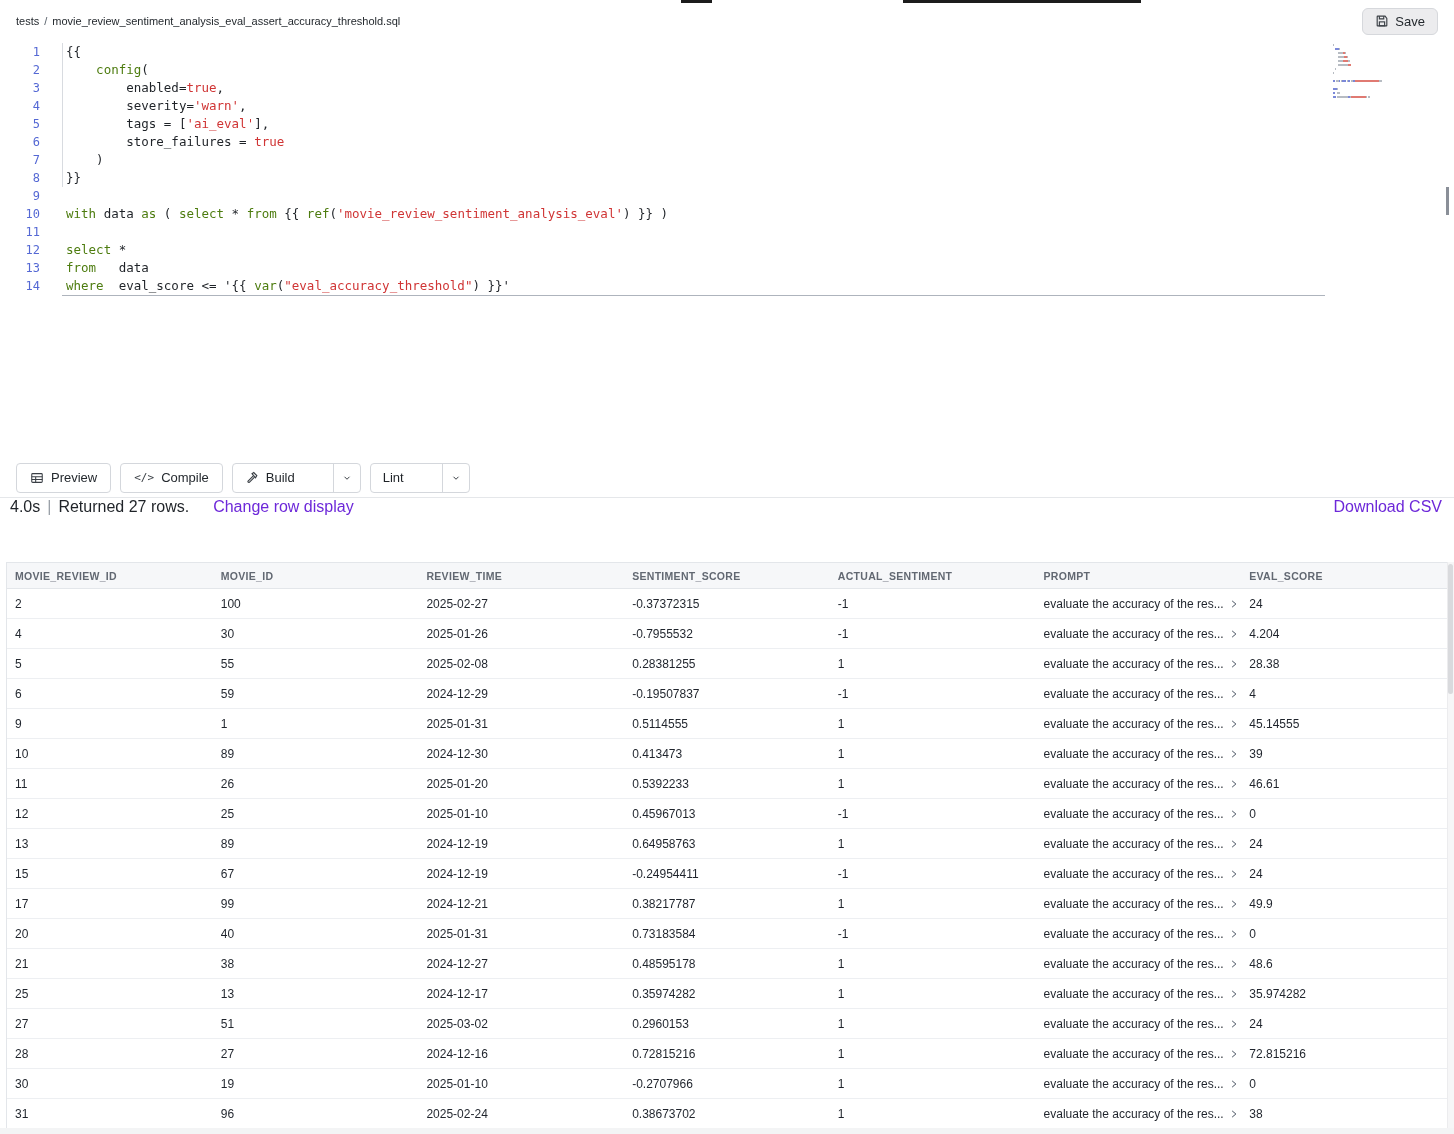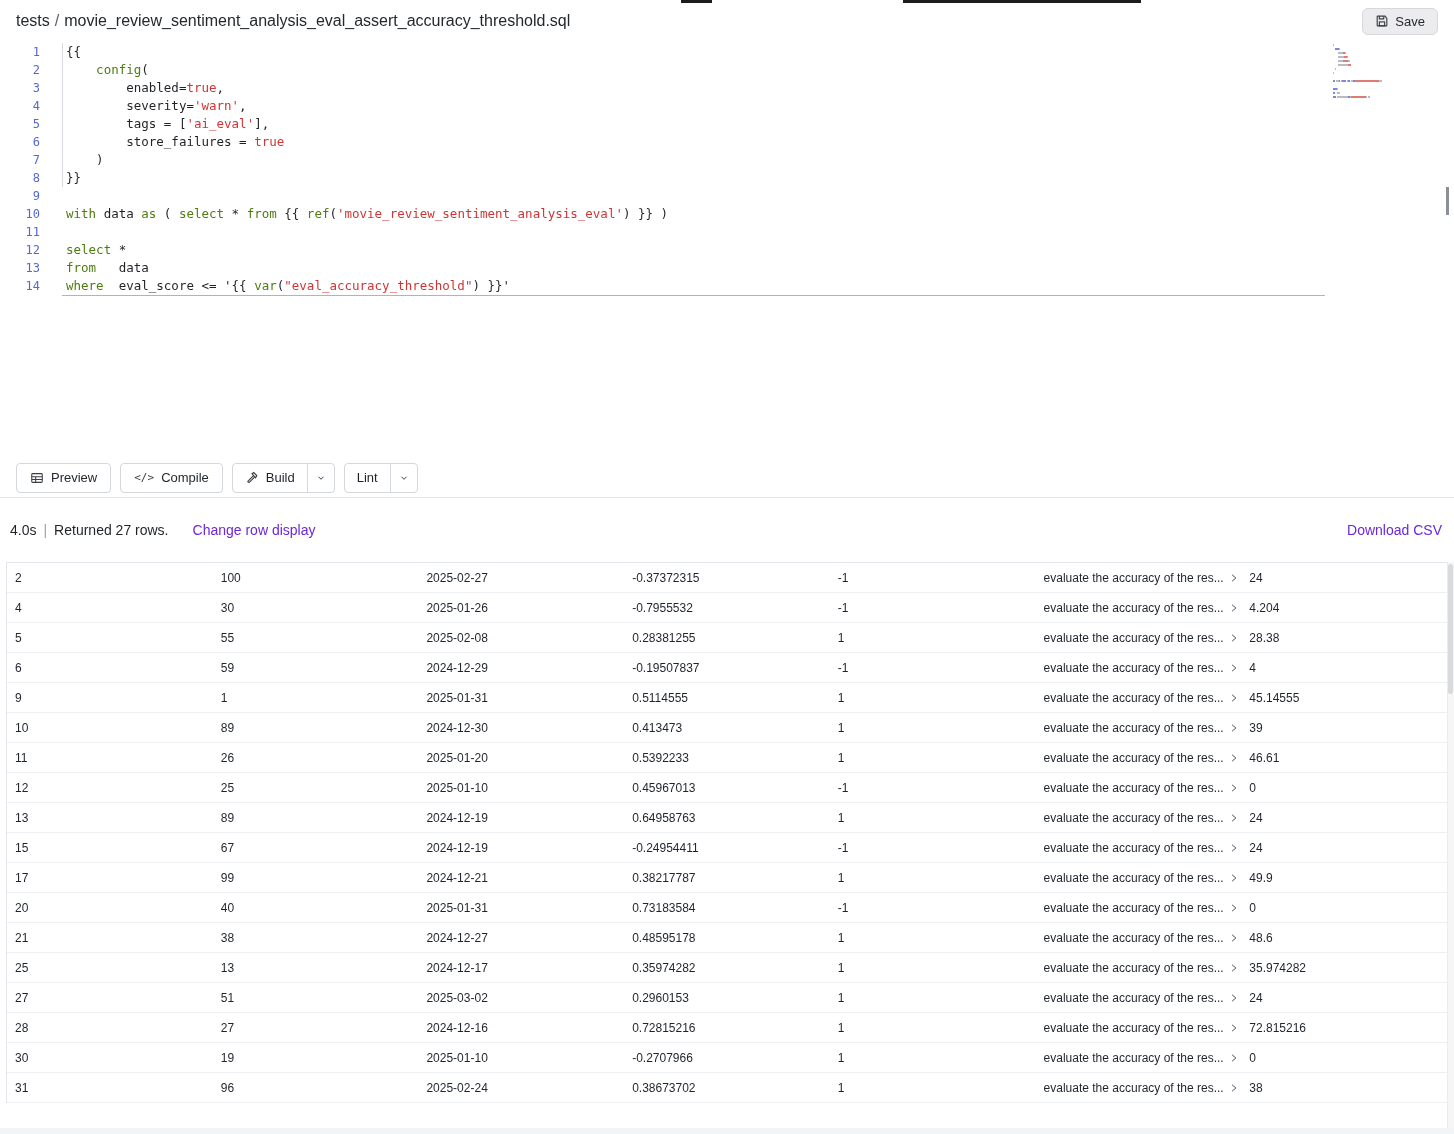--- a/index.html
+++ b/index.html
@@ -7,21 +7,21 @@
     margin: 0; width: 1454px; height: 1134px; position: relative;
     background: #fff; overflow: hidden;
     font-family: "Liberation Sans", sans-serif; color: #1f2328;
   }
   .top-artifact { position: absolute; top: 0; height: 3px; background: #1c1c1c; }
   .artifact-a { left: 681px; width: 31px; }
   .artifact-b { left: 903px; width: 238px; }
 
   
   .app-header { height: 42px; display: flex; align-items: center; justify-content: space-between; padding: 0 16px; }
-  .breadcrumb { font-size: 16px; color: #24292e; }
+  .breadcrumb { font-size: 11px; color: #24292e; }
   .breadcrumb .sep { margin: 0 5px; color: #57606a; }
   .save-btn { display: inline-flex; align-items: center; gap: 6px; background: #ececee;
     border: 1px solid #d6d8dc; border-radius: 6px; padding: 5px 12px; font-size: 13px; color: #24292e; cursor: pointer; }
 
   
   .editor { position: relative; height: 416px; padding-top: 1px; overflow: hidden; }
   .code-line { display: flex; height: 18px; line-height: 18px; font-family: "DejaVu Sans Mono", monospace; font-size: 12.5px; }
   .ln { width: 40px; text-align: right; color: #5468d4; flex: none; font-size: 12px; }
   .code-text { margin-left: 26px; white-space: pre; }
   .tok-k { color: #4d7c0f; }
@@ -31,33 +31,33 @@
   .indent-guide { position: absolute; left: 62px; top: 1px; width: 1px; height: 144px; background: #d8dbe0; }
   .active-underline { position: absolute; left: 62px; top: 253px; width: 1263px; height: 1px; background: #aeb4bd; }
   .editor-scroll-thumb { position: absolute; right: 5px; top: 145px; width: 3px; height: 28px; background: #8a8f98; }
   .minimap { position: absolute; left: 1333px; top: 2px; width: 112px; }
   .mm-line { display: flex; height: 2px; margin-bottom: 2px; }
   .mm-seg { height: 2px; flex: none; }
   .mm-k { background: #7b88d8; } .mm-s { background: #e07a72; } .mm-a { background: #e07a72; } .mm-p { background: #b7bcc3; }
 
   
   .toolbar { height: 40px; display: flex; align-items: center; padding: 0 16px; border-bottom: 1px solid #e5e7ea; }
-  .toolbar > * + * { margin-left: 9px; }
+  .toolbar > * + * { margin-left: 9px; gap: 26px; }
   .btn { display: inline-flex; align-items: center; gap: 7px; height: 30px; padding: 0 13px; background: #fff;
     border: 1px solid #d4d7dc; border-radius: 4px; font-size: 13px; color: #24292e; cursor: pointer; }
   .btn-group { display: inline-flex; height: 30px; border: 1px solid #d4d7dc; border-radius: 4px; overflow: hidden; background: #fff; }
   .btn-group .main { display: inline-flex; align-items: center; gap: 7px; padding: 0 12px; font-size: 13px; cursor: pointer; }
   .btn-group .chev { display: inline-flex; align-items: center; justify-content: center; width: 27px; border-left: 1px solid #d4d7dc; cursor: pointer; }
   .compile-glyph { font-family: "DejaVu Sans Mono", monospace; font-size: 11px; color: #3a3f45; }
   .tabs { display: flex; align-self: stretch; margin-left: 36px; }
   .tab { display: flex; align-items: center; padding: 0 17px; font-size: 13.5px; color: #343a42; cursor: pointer; border-bottom: 2px solid transparent; }
   .tab.active { border-bottom-color: #16181c; color: #16181c; font-weight: bold; }
 
   
-  .status-row { display: flex; align-items: flex-end; height: 40px; padding: 0 10px; font-size: 14px; }
+  .status-row { display: flex; align-items: flex-start; height: 40px; padding: 0 10px; font-size: 16px; }
   .pipe { color: #9aa0a8; margin: 0 7px; }
   .link { color: #6d28d9; cursor: pointer; }
   .change-row { margin-left: 24px; }
   .download { margin-left: auto; margin-right: 2px; }
 
   
   .results-wrap { margin: 24px 6px 0 6px; border: 1px solid #e3e6ea; border-bottom: none; }
   .thead { display: grid; grid-template-columns: repeat(7, 1fr); height: 26px; align-items: center;
     background: #f6f7f9; border-bottom: 1px solid #e3e6ea; }
   .th { padding: 0 8px; font-size: 10.5px; font-weight: bold; color: #626872; letter-spacing: 0.3px; white-space: nowrap; overflow: hidden; }
@@ -284,20 +284,29 @@
 
 <div class="status-row">
   <span>4.0s</span>
   <span class="pipe">|</span>
   <span>Returned 27 rows.</span>
   <span class="link change-row">Change row display</span>
   <span class="link download">Download CSV</span>
 </div>
 
 <div class="results-wrap">
+  <div class="thead">
+      <div class="th">MOVIE_REVIEW_ID</div>
+      <div class="th">MOVIE_ID</div>
+      <div class="th">REVIEW_TIME</div>
+      <div class="th">SENTIMENT_SCORE</div>
+      <div class="th">ACTUAL_SENTIMENT</div>
+      <div class="th">PROMPT</div>
+      <div class="th">EVAL_SCORE</div>
+    </div>
   <div>
       <div class="tr">
         <div class="td">2</div>
         <div class="td">100</div>
         <div class="td">2025-02-27</div>
         <div class="td">-0.37372315</div>
         <div class="td">-1</div>
         <div class="td prompt-cell">
           <span class="prompt-text">evaluate the accuracy of the res...</span>
           <span class="prompt-expand">

